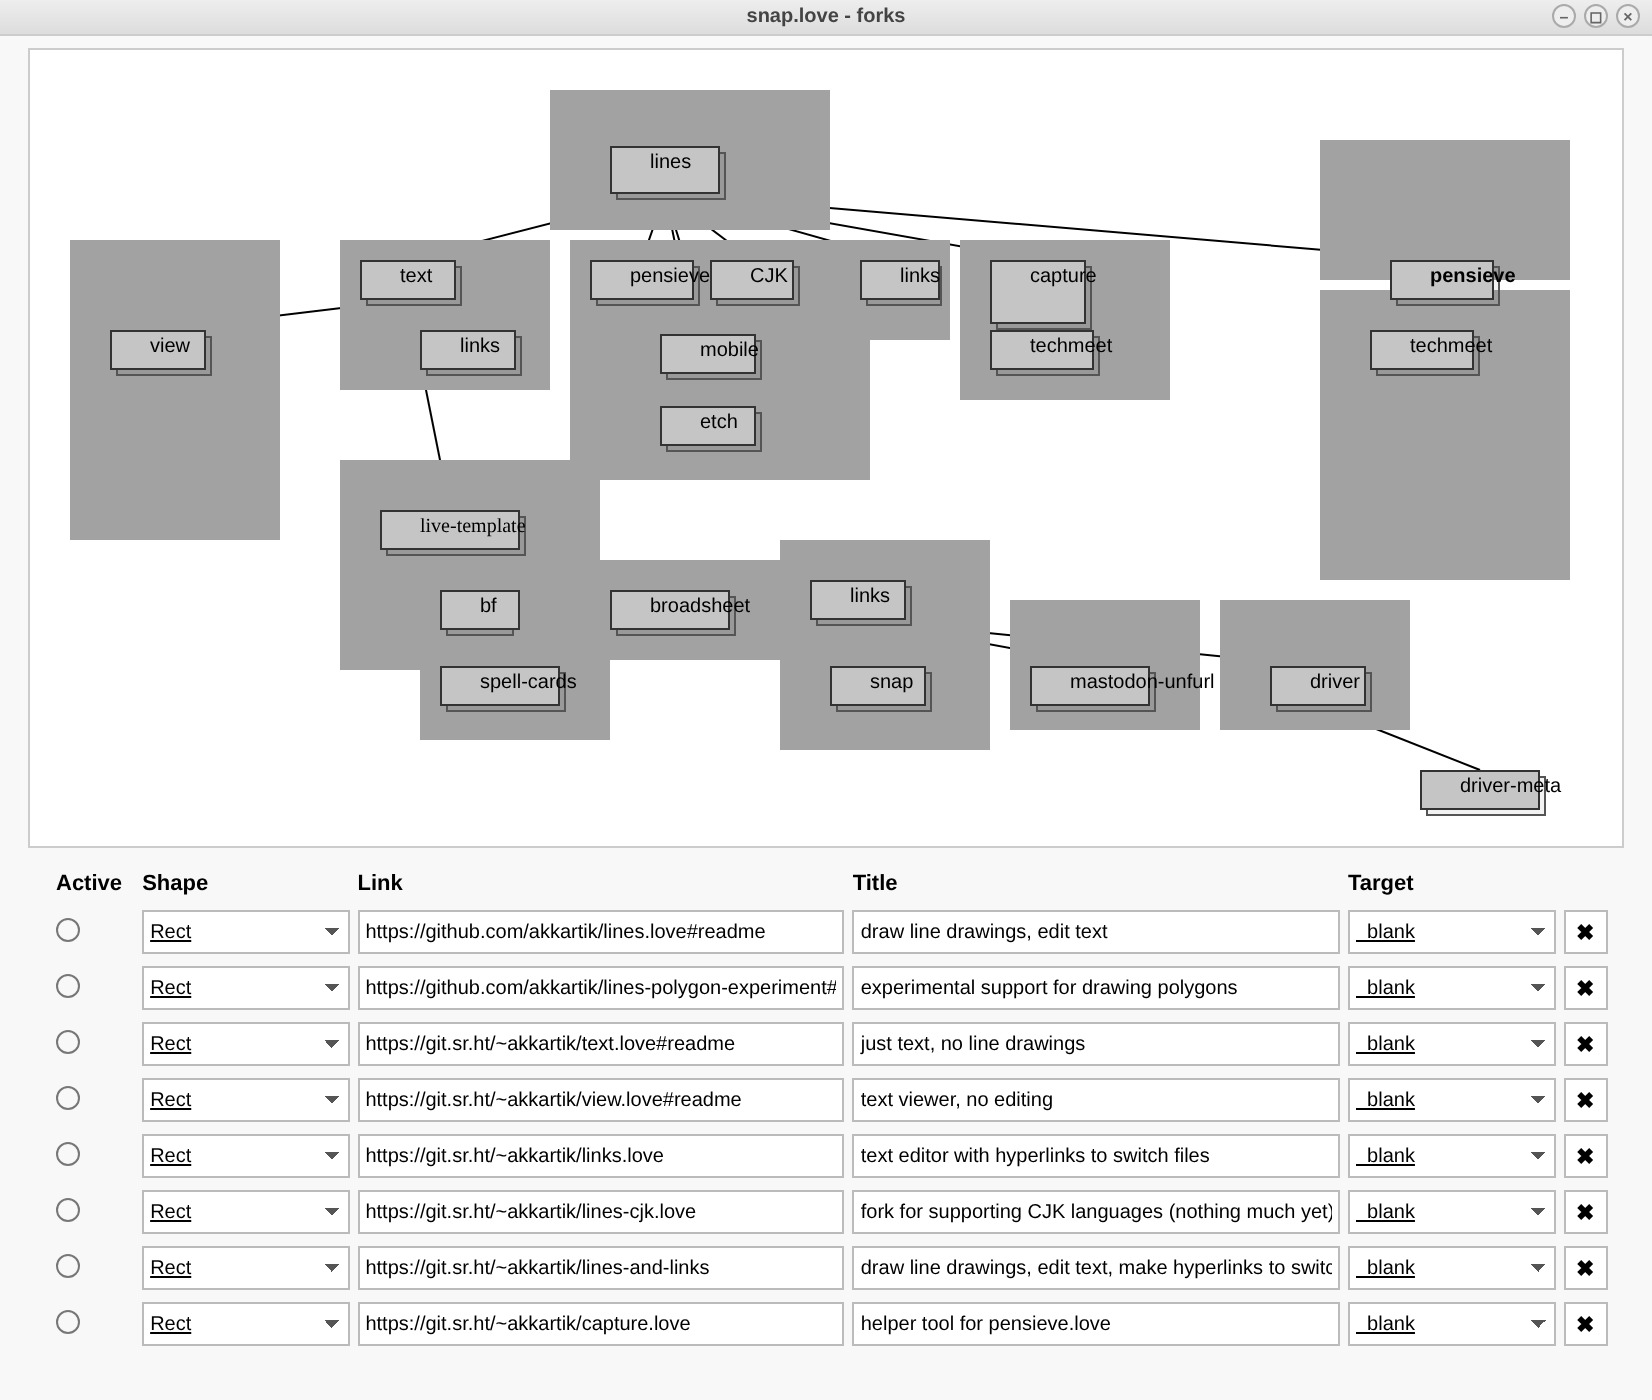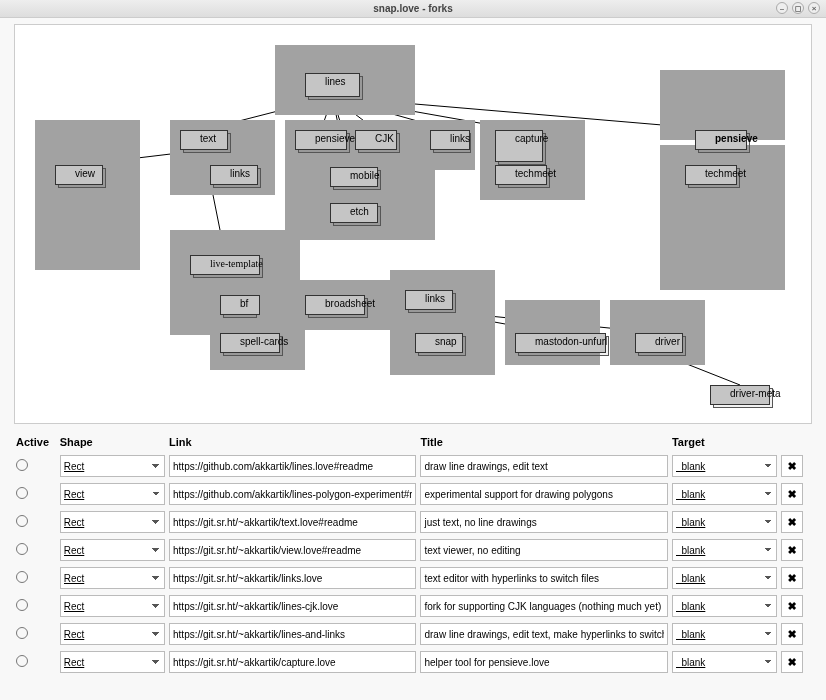--- a/index.html
+++ b/index.html
@@ -6,21 +6,21 @@
   html, body { width: 826px; height: 700px; font-family: Arial, sans-serif; font-size: 10px; background: #f8f8f8; overflow: hidden; }
   .titlebar { height: 18px; background: linear-gradient(#eee,#ddd); border-bottom: 1px solid #ccc; display: flex; align-items: center; justify-content: center; position: relative; color: #444; font-weight: bold; }
   .titlebar .buttons { position: absolute; right: 6px; top: 2px; display: flex; gap: 4px; }
   .tb-btn { width: 12px; height: 12px; border: 1px solid #aaa; border-radius: 50%; background: #eee; display:flex; align-items:center; justify-content:center; font-size:8px; color:#666; cursor:pointer; }
   .canvas-wrap { margin: 6px 14px 8px 14px; border: 1px solid #ccc; background: #fff; height: 400px; position: relative; overflow: hidden; }
   svg.edges { position:absolute; inset:0; width:100%; height:100%; }
   .bgbox { position:absolute; background:#a2a2a2; }
   .node { position:absolute; }
   .node .shadow { position:absolute; left:3px; top:3px; width:100%; height:100%; border:1px solid #555; background:rgba(0,0,0,0.05); }
   .node .face   { position:absolute; left:0; top:0; width:100%; height:100%; border:1px solid #333; background:#c5c5c5; display:flex; align-items:flex-start; padding:2px 19px; color:#000; font-size:10px; white-space:nowrap; }
-  .table-wrap { padding: 0 14px 0 14px; overflow:hidden; }
+  .table-wrap { padding: 0 14px 0 14px; overflow:hidden;margin-left:12px; }
   table { width:100%; border-collapse: collapse; table-layout: fixed; }
   th { text-align:left; font-weight:bold; font-size:11px; padding: 4px 2px; }
   td { padding: 3px 2px; }
   .col-active { width:40px; }
   .col-shape  { width:100px; }
   .col-link   { width:230px; }
   .col-title  { width:230px; }
   .col-target { width:100px; }
   .col-del    { width:30px; }
   .radio-out { width:12px;height:12px;border:1px solid #777;border-radius:50%;display:inline-block;}
@@ -147,21 +147,21 @@
       <div class="face">broadsheet</div>
     </div>
     <div class="node" style="left: 390px; top: 265px; width: 48px; height: 20px;">
       <div class="shadow"></div>
       <div class="face">links</div>
     </div>
     <div class="node" style="left: 400px; top: 308px; width: 48px; height: 20px;">
       <div class="shadow"></div>
       <div class="face">snap</div>
     </div>
-    <div class="node" style="left: 500px; top: 308px; width: 91px; height: 20px;">
+    <div class="node" style="left: 500px; top: 308px; width: 60px; height: 20px;">
       <div class="shadow"></div>
       <div class="face">mastodon-unfurl</div>
     </div>
     <div class="node" style="left: 620px; top: 308px; width: 48px; height: 20px;">
       <div class="shadow"></div>
       <div class="face">driver</div>
     </div>
     <div class="node" style="left: 695px; top: 360px; width: 60px; height: 20px;">
       <div class="shadow"></div>
       <div class="face">driver-meta</div>

